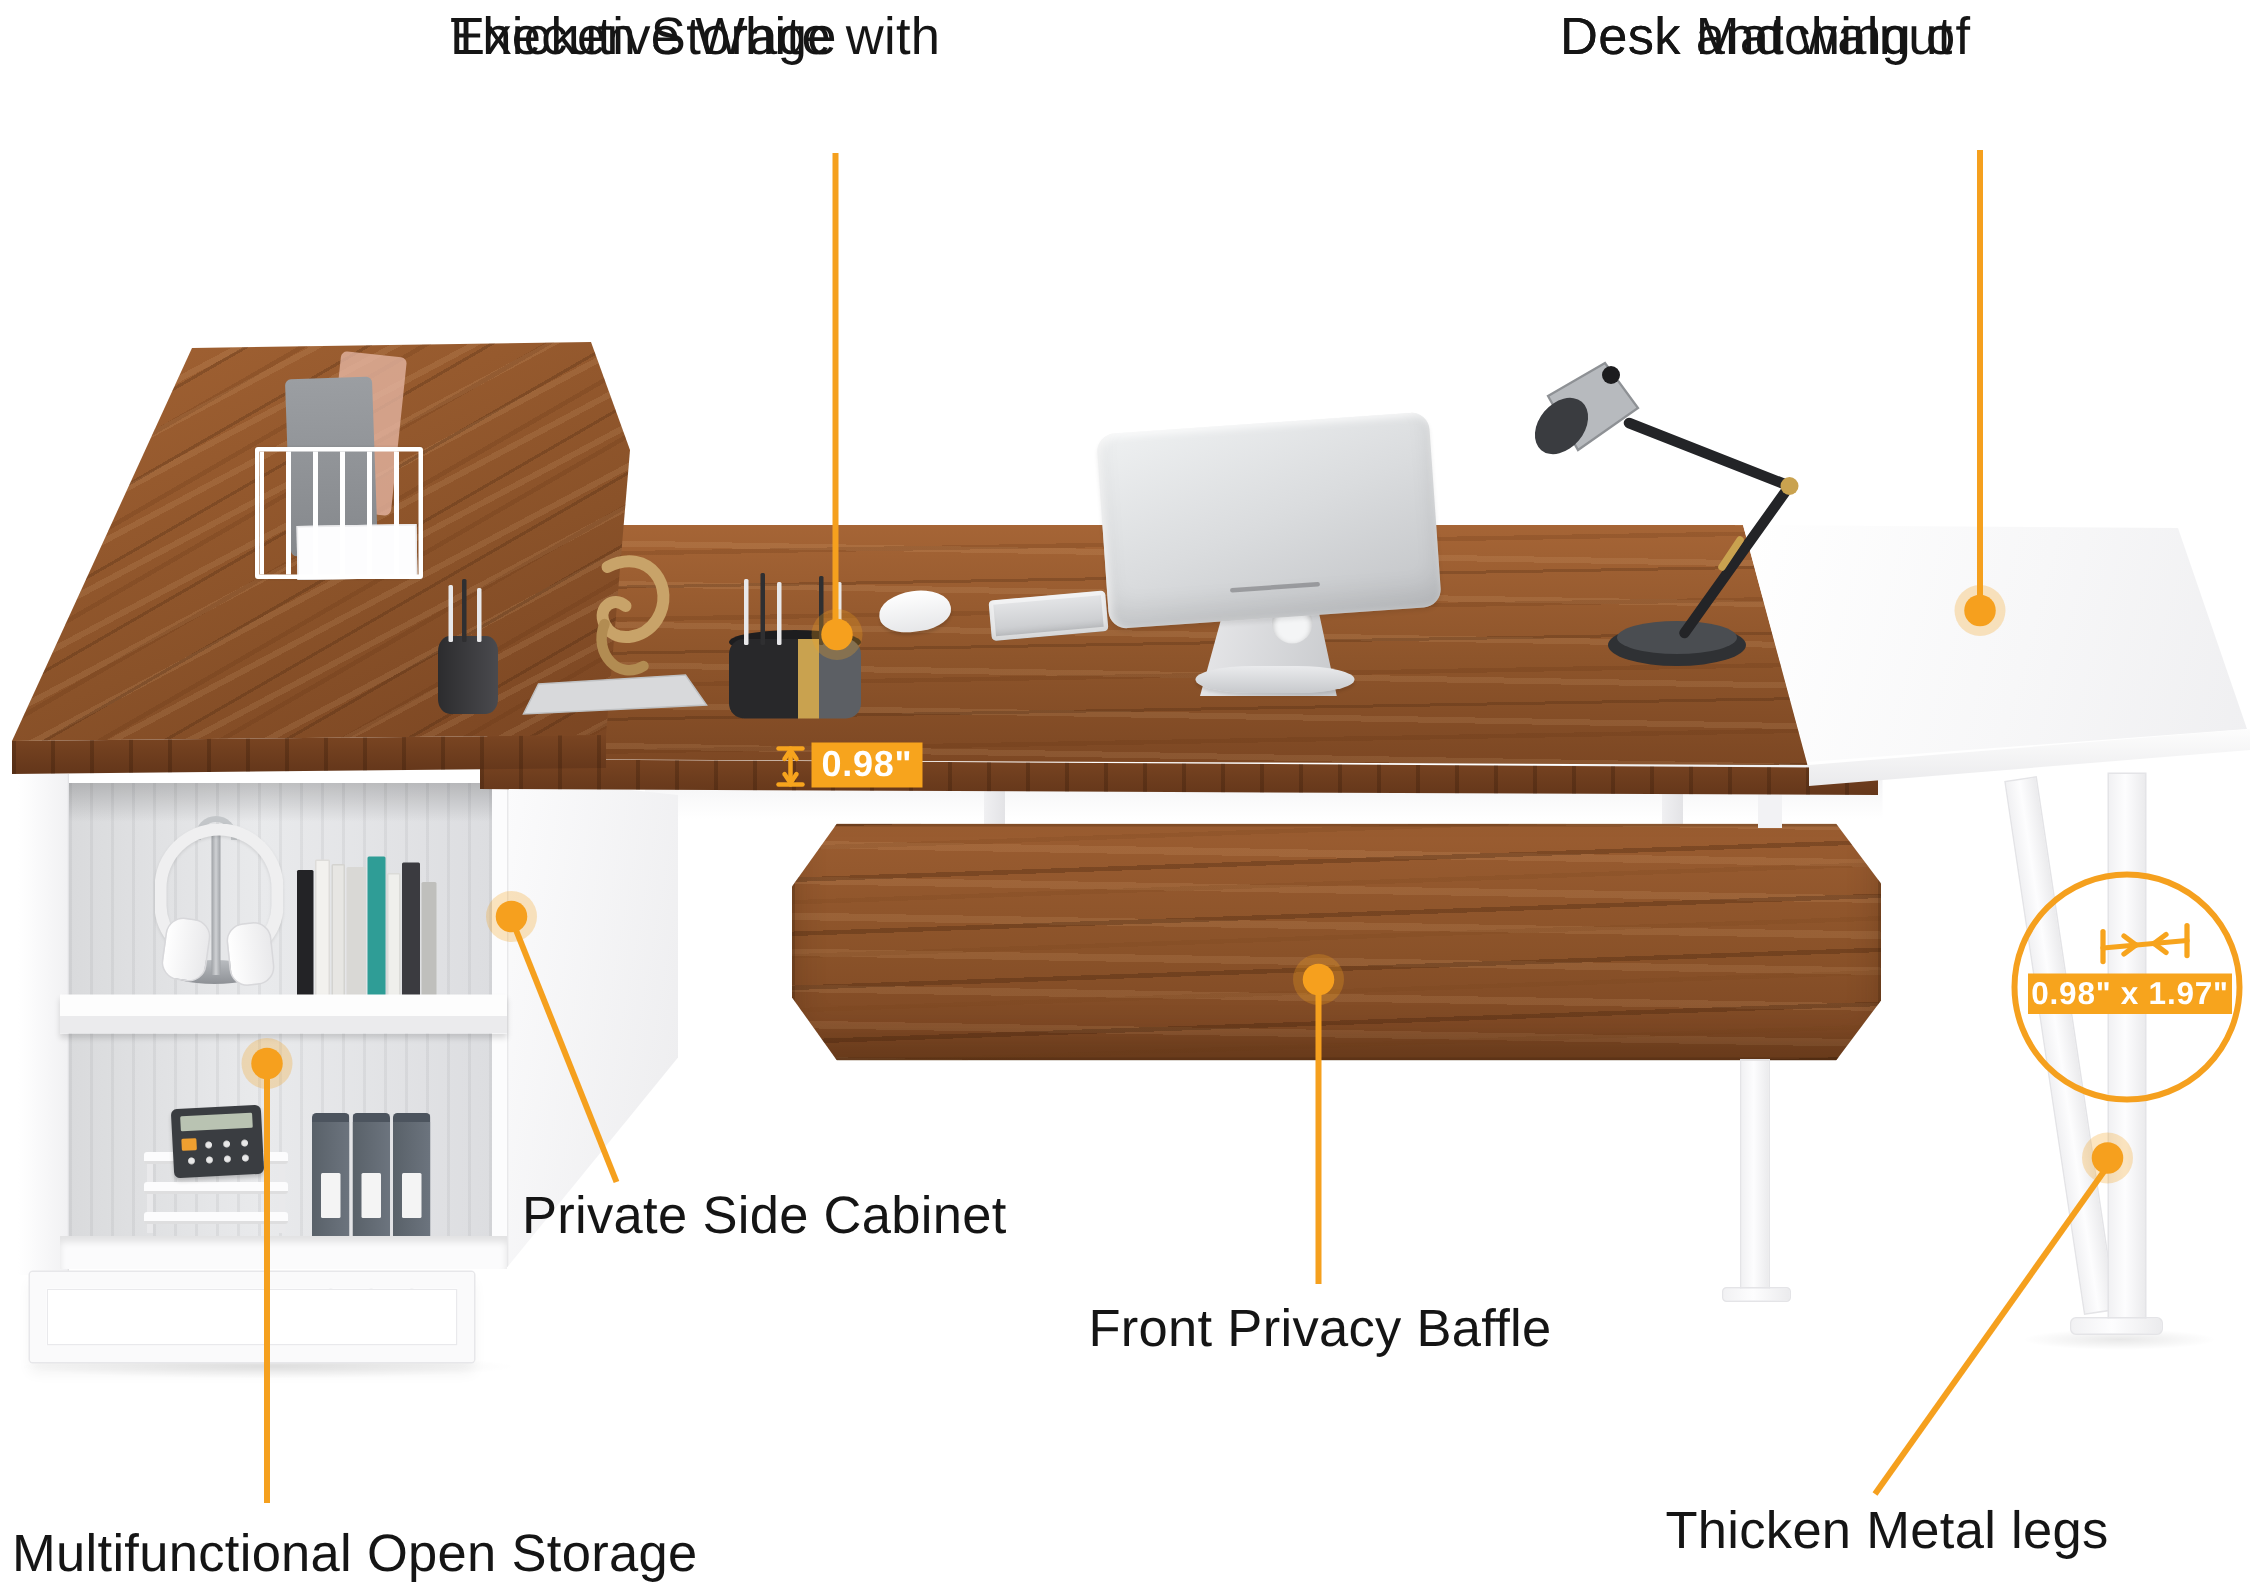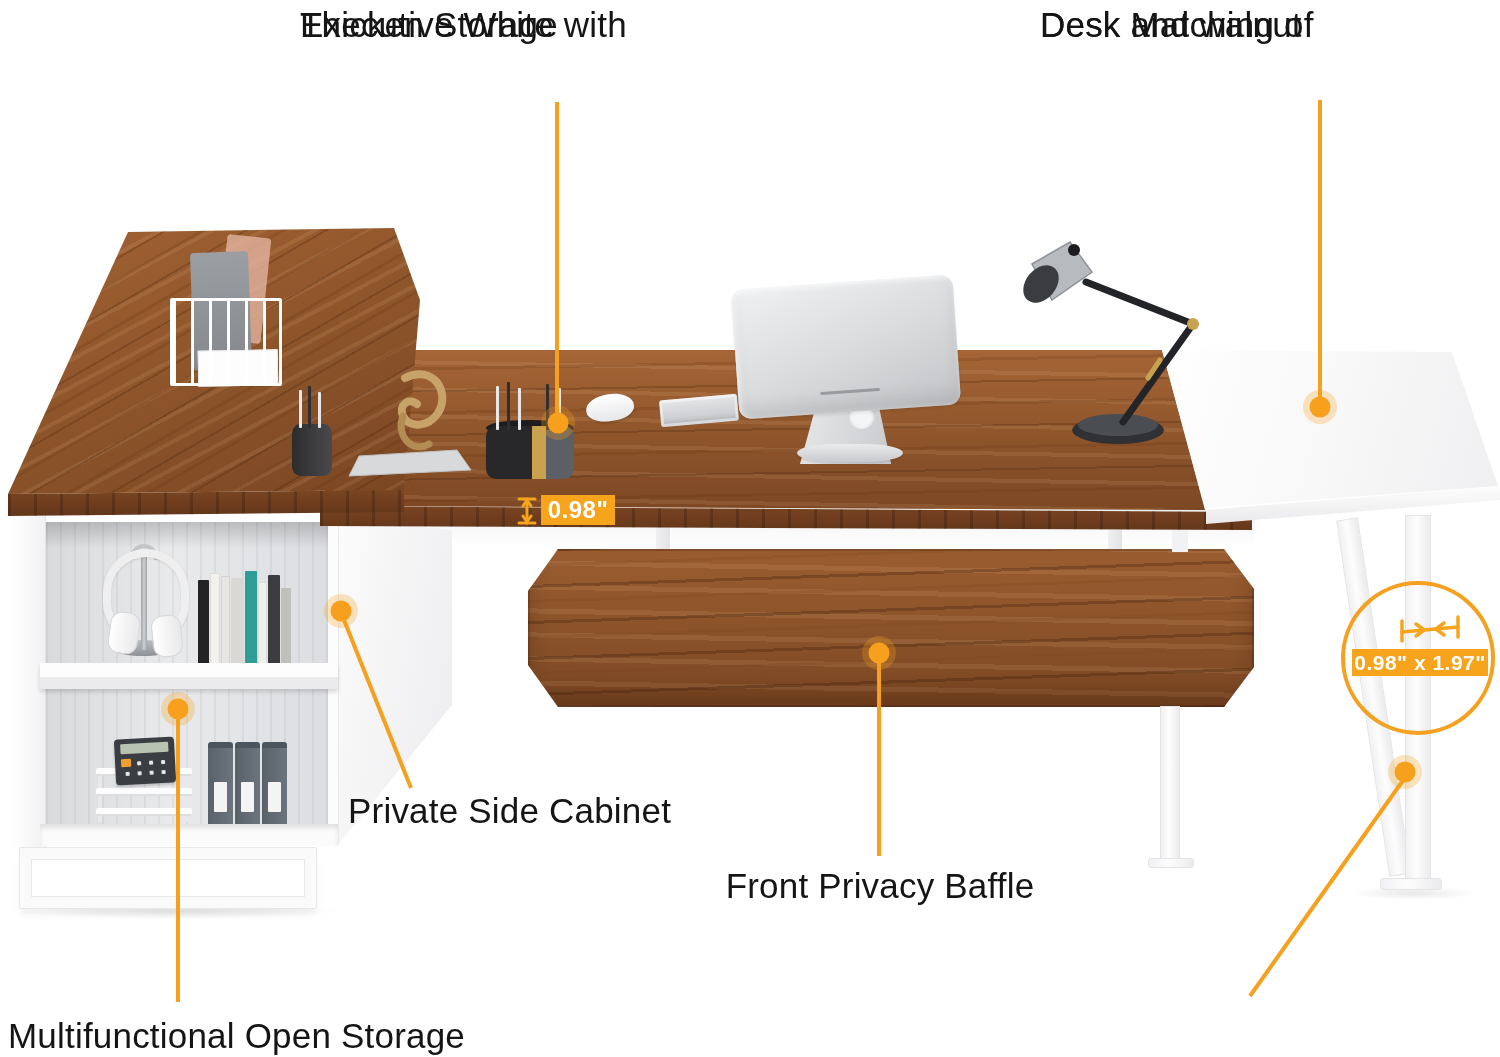--- a/index.html
+++ b/index.html
@@ -350,14 +350,15 @@
     <div>Executive White with</div>
     <div>Thicken Storage</div>
   </div>
   <div class="callout center lbl-color">
     <div>Desk Matching of</div>
     <div>Desk and walnut</div>
   </div>
   <div class="callout center lbl-front">Front Privacy Baffle</div>
   <div class="callout lbl-private">Private Side Cabinet</div>
   <div class="callout lbl-multi">Multifunctional Open Storage</div>
+  <div class="callout center lbl-legs">Thicken Metal legs</div>
 
 </div>
 
 </body></html>

